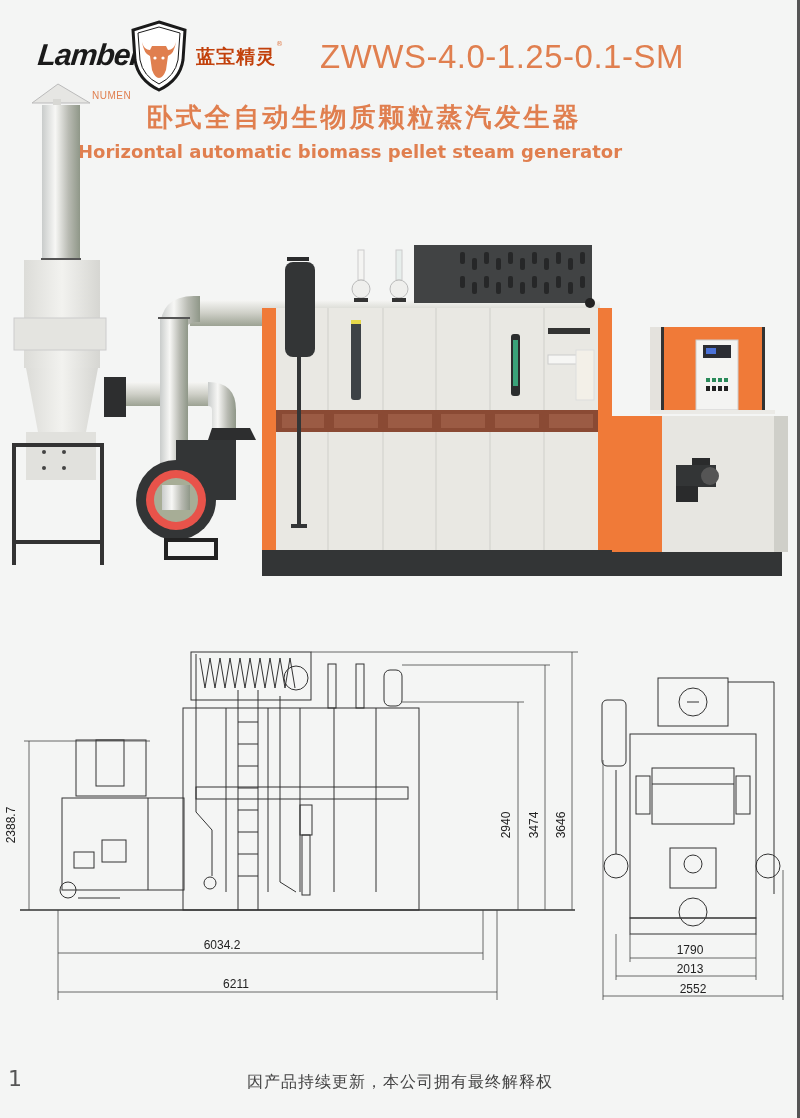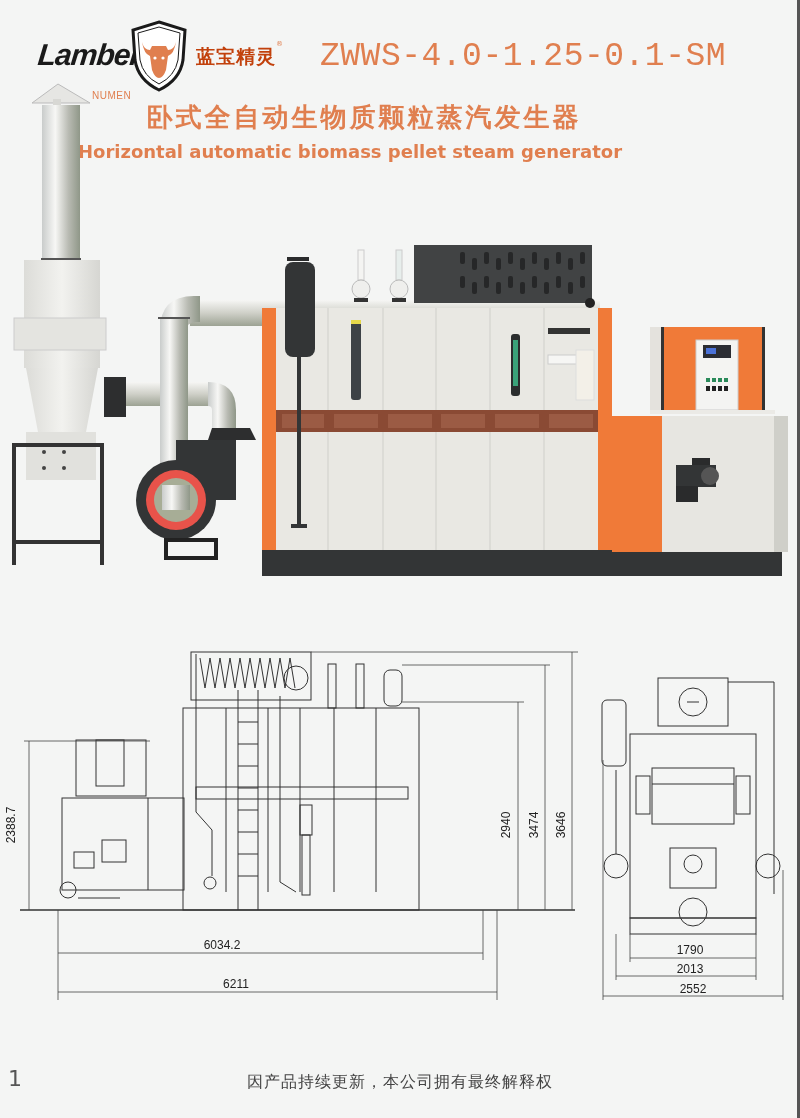--- a/index.html
+++ b/index.html
@@ -5,21 +5,21 @@
   * { box-sizing: border-box; margin: 0; padding: 0; }
   html, body { width: 800px; height: 1118px; background: #f4f5f4; overflow: hidden; }
   body { position: relative; font-family: "DejaVu Sans", sans-serif; color: #333; }
   .abs { position: absolute; }
   .header { position: absolute; left: 0; top: 0; width: 800px; height: 180px; }
   .logo-text { position: absolute; left: 38px; top: 38px; font-family: "Liberation Sans", sans-serif; font-size: 30px; font-weight: bold; font-style: italic; color: #1a1a1a; letter-spacing: -1px; transform: skewX(-6deg); }
   .logo-sub { position: absolute; left: 92px; top: 74px; font-family: "Liberation Sans", sans-serif; font-size: 10px; color: #e07f4f; letter-spacing: 0.5px; margin-top: 16px; }
   .shield { position: absolute; left: 130px; top: 20px; width: 58px; height: 72px; }
   .brand-cn { position: absolute; left: 196px; top: 44px; font-size: 19px; font-weight: bold; color: #c2410c; letter-spacing: 1px; }
   .brand-reg { position: absolute; left: 276px; top: 40px; font-size: 7px; color: #e07f4f; }
-  .model { position: absolute; left: 320px; top: 38px; font-family: Liberation Mono, monospace; font-size: 33px; color: #e07f4f; letter-spacing: 0.5px; }
+  .model { position: absolute; left: 320px; top: 38px; font-family: Liberation Sans, sans-serif; font-size: 33px; color: #e07f4f; letter-spacing: 0.5px; }
   .title-cn { position: absolute; left: 0; width: 728px; top: 100px; text-align: center; font-size: 26px; font-weight: bold; color: #e07f4f; letter-spacing: 3px; }
   .title-en { position: absolute; left: 0; width: 700px; top: 141px; text-align: center; font-family: "DejaVu Sans", sans-serif; font-size: 18px; font-weight: bold; color: #e07f4f; }
   .footer-page { position: absolute; left: 8px; top: 1066px; font-family: "DejaVu Sans", sans-serif; font-size: 22px; color: #555; }
   .footer-note { position: absolute; left: 0; width: 800px; top: 1072px; text-align: center; font-size: 16px; color: #444; letter-spacing: 1px; }
   .dim { font-family: "Liberation Sans", sans-serif; font-size: 12px; fill: #222; }
   .right-edge { position: absolute; right: 0; top: 0; width: 3px; height: 1118px; background: #555; }
 </style>
 </head>
 <body>
 

